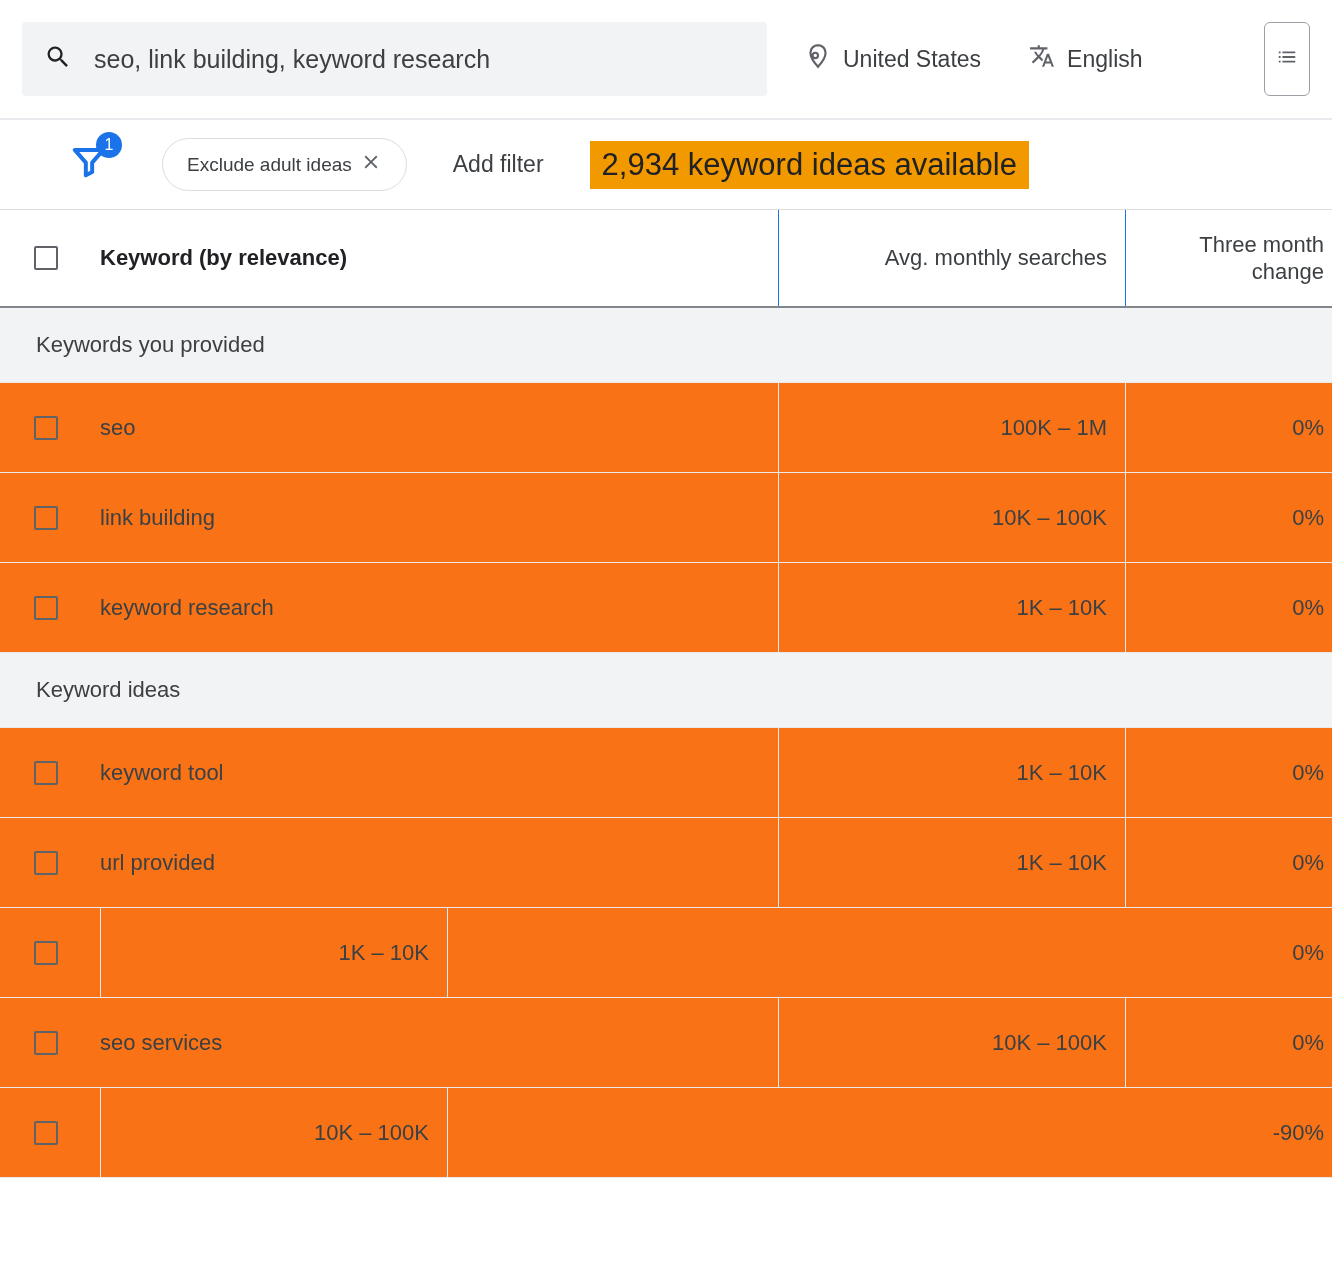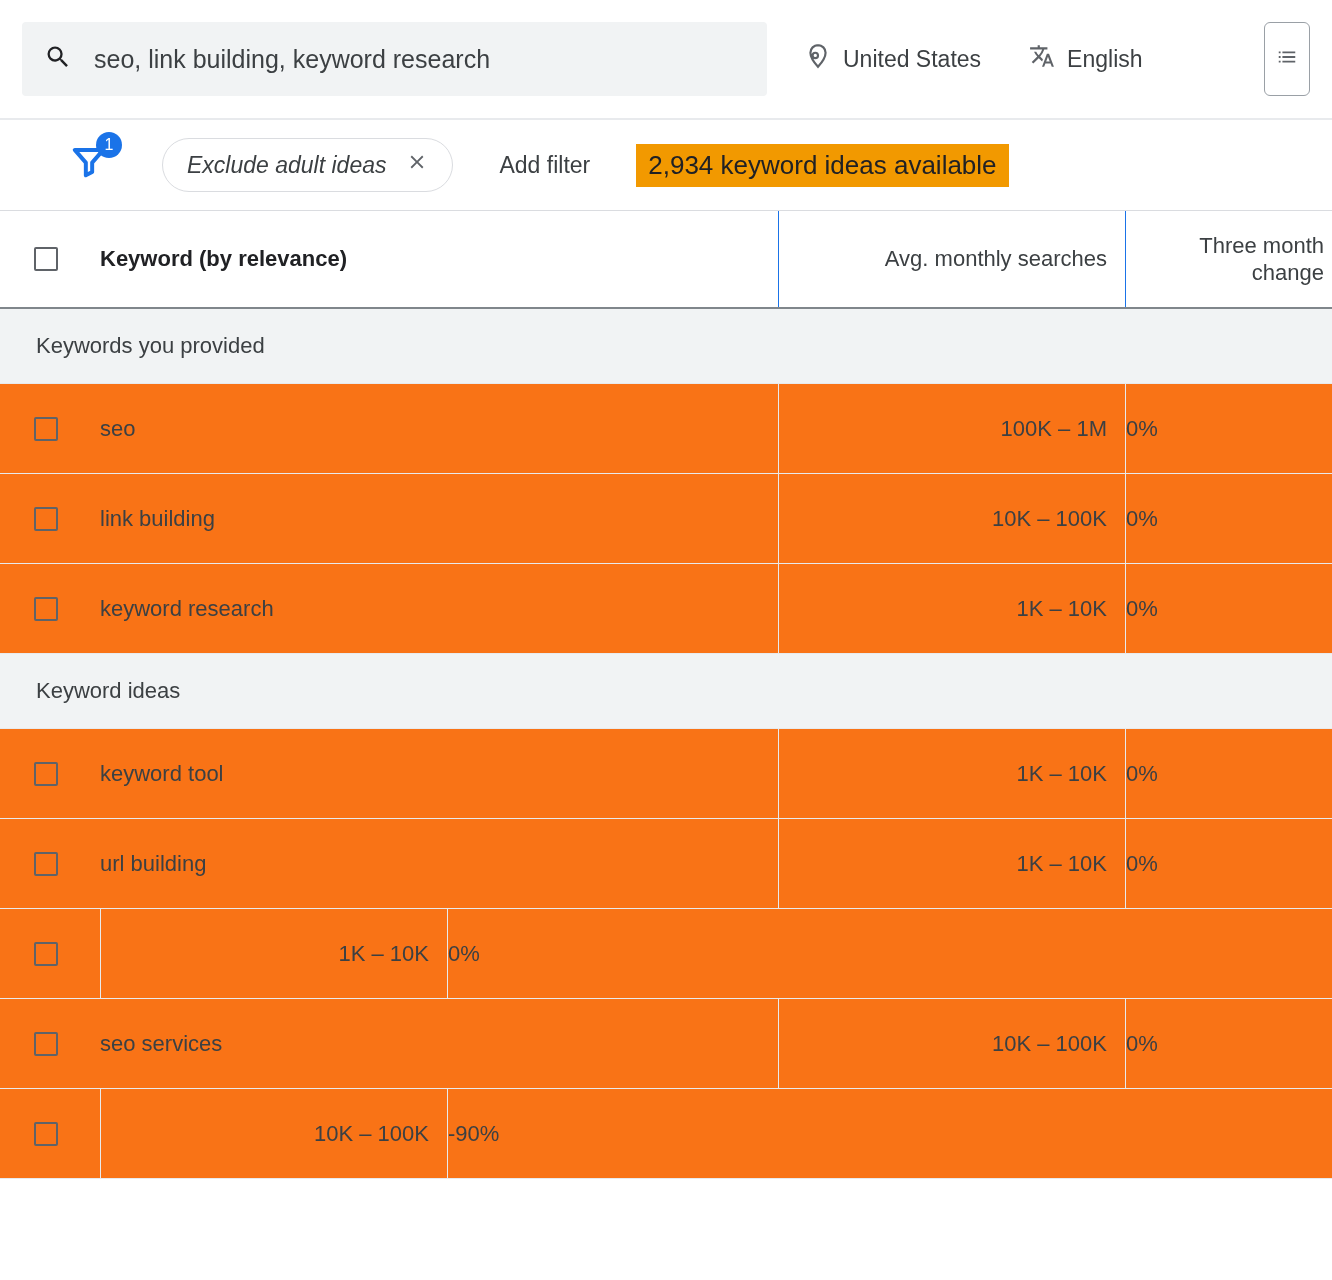--- a/index.html
+++ b/index.html
@@ -88,39 +88,38 @@
     color: #fff;
     font-size: 16px;
     display: flex;
     align-items: center;
     justify-content: center;
     font-weight: 500;
   }
   .filter-chip {
     display: flex;
     align-items: center;
-    gap: 20px;
+    gap: 8px;
     border: 1.5px solid #dadce0;
     border-radius: 28px;
     padding: 12px 24px;
-    font-size: 23px;
+    font-size: 19px;
     color: #3c4043;
     cursor: pointer;
-    font-style: italic;
   }
   .filter-chip svg { width: 22px; height: 22px; fill: #5f6368; }
   .add-filter {
     font-size: 23px;
     color: #3c4043;
     cursor: pointer;
   }
   .ideas-banner {
     background: #f29900;
     color: #202124;
-    font-size: 26px;
+    font-size: 31px;
     padding: 6px 12px;
     font-weight: 400;
   }
 
   
   .table-header {
     display: flex;
     border-top: 1.5px solid #dadce0;
     border-bottom: 2.5px solid #80868b;
     background: #fff;
@@ -148,21 +147,21 @@
     padding-right: 18px;
     font-size: 22px;
     font-weight: 400;
     border-left: 1.5px solid #1a73e8;
     border-right: 1.5px solid #1a73e8;
   }
   .col-change {
     flex: 1;
     display: flex;
     align-items: center;
-    justify-content: flex-start;
+    justify-content: flex-end;
     padding-right: 8px;
     font-size: 22px;
     text-align: right;
   }
   .table-header > div { height: 96px; }
   .col-change .hdr-text { line-height: 1.25; }
 
   .checkbox {
     width: 24px;
     height: 24px;
@@ -299,21 +298,21 @@
         <div class="checkbox"></div>
       </div>
       <div class="col-keyword">keyword tool</div>
       <div class="col-searches">1K – 10K</div>
       <div class="col-change">0%</div>
     </div>
     <div class="data-row">
       <div class="col-check">
         <div class="checkbox"></div>
       </div>
-      <div class="col-keyword">url building</div>
+      <div class="col-keyword">url provided</div>
       <div class="col-searches">1K – 10K</div>
       <div class="col-change">0%</div>
     </div>
     <div class="data-row">
       <div class="col-check">
         <div class="checkbox"></div>
       </div>
       <div class="col-searches">1K – 10K</div>
       <div class="col-change">0%</div>
     </div>

